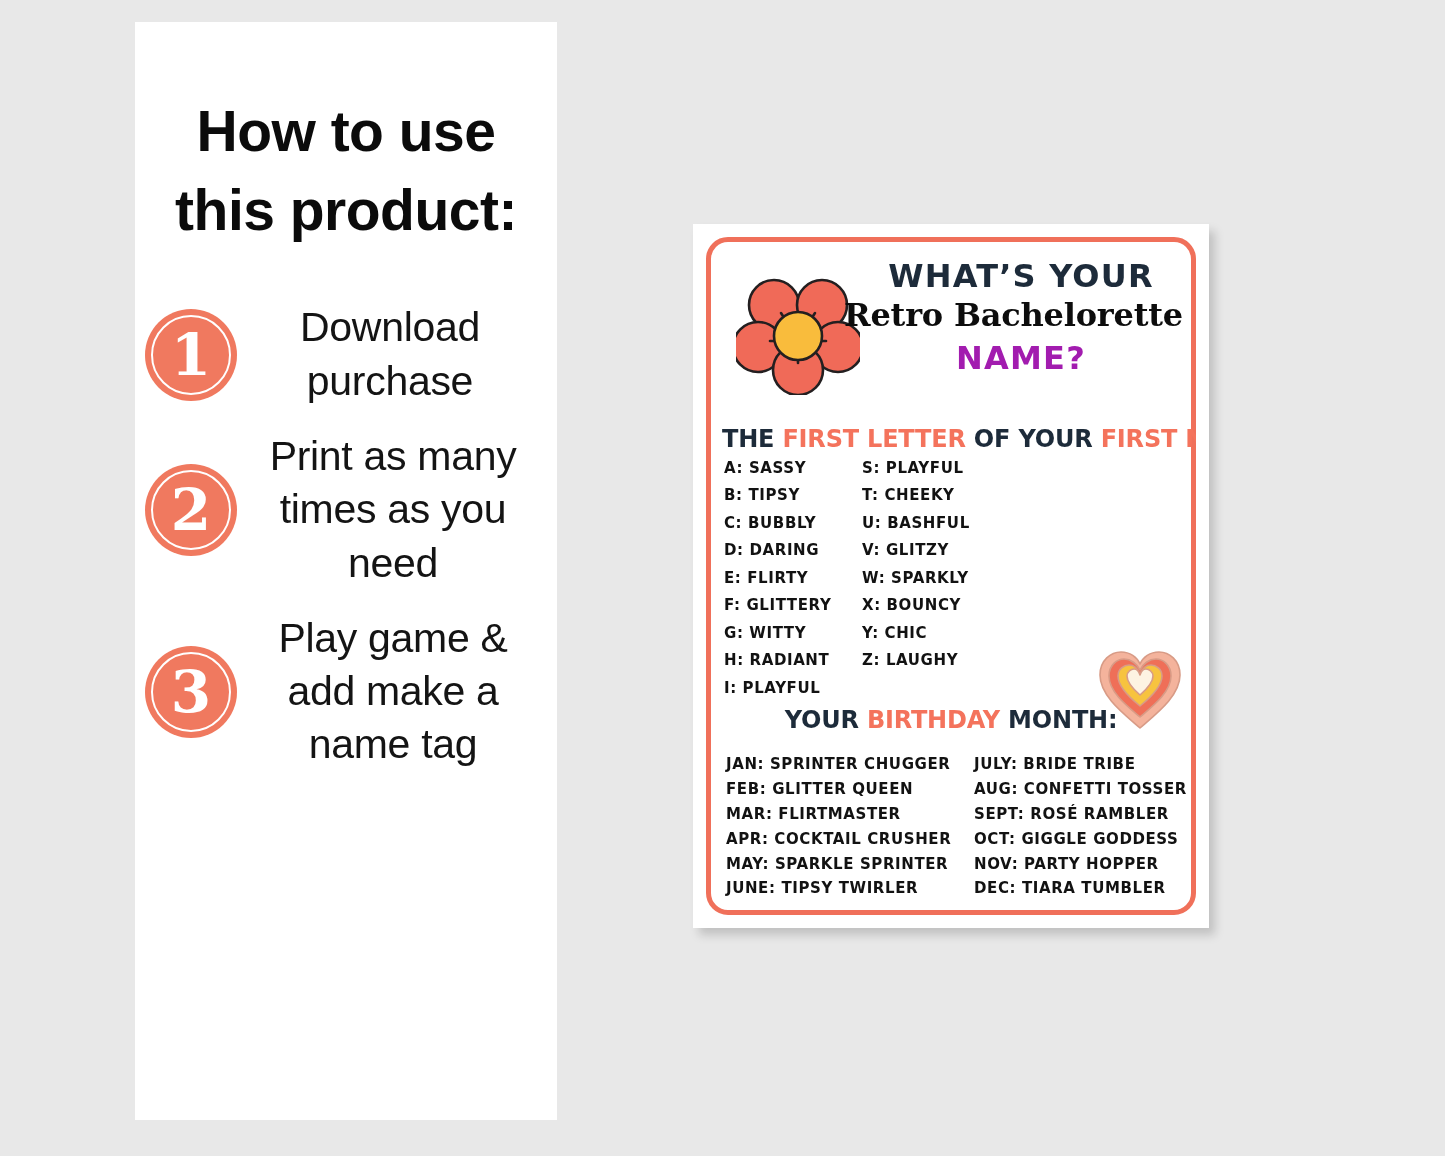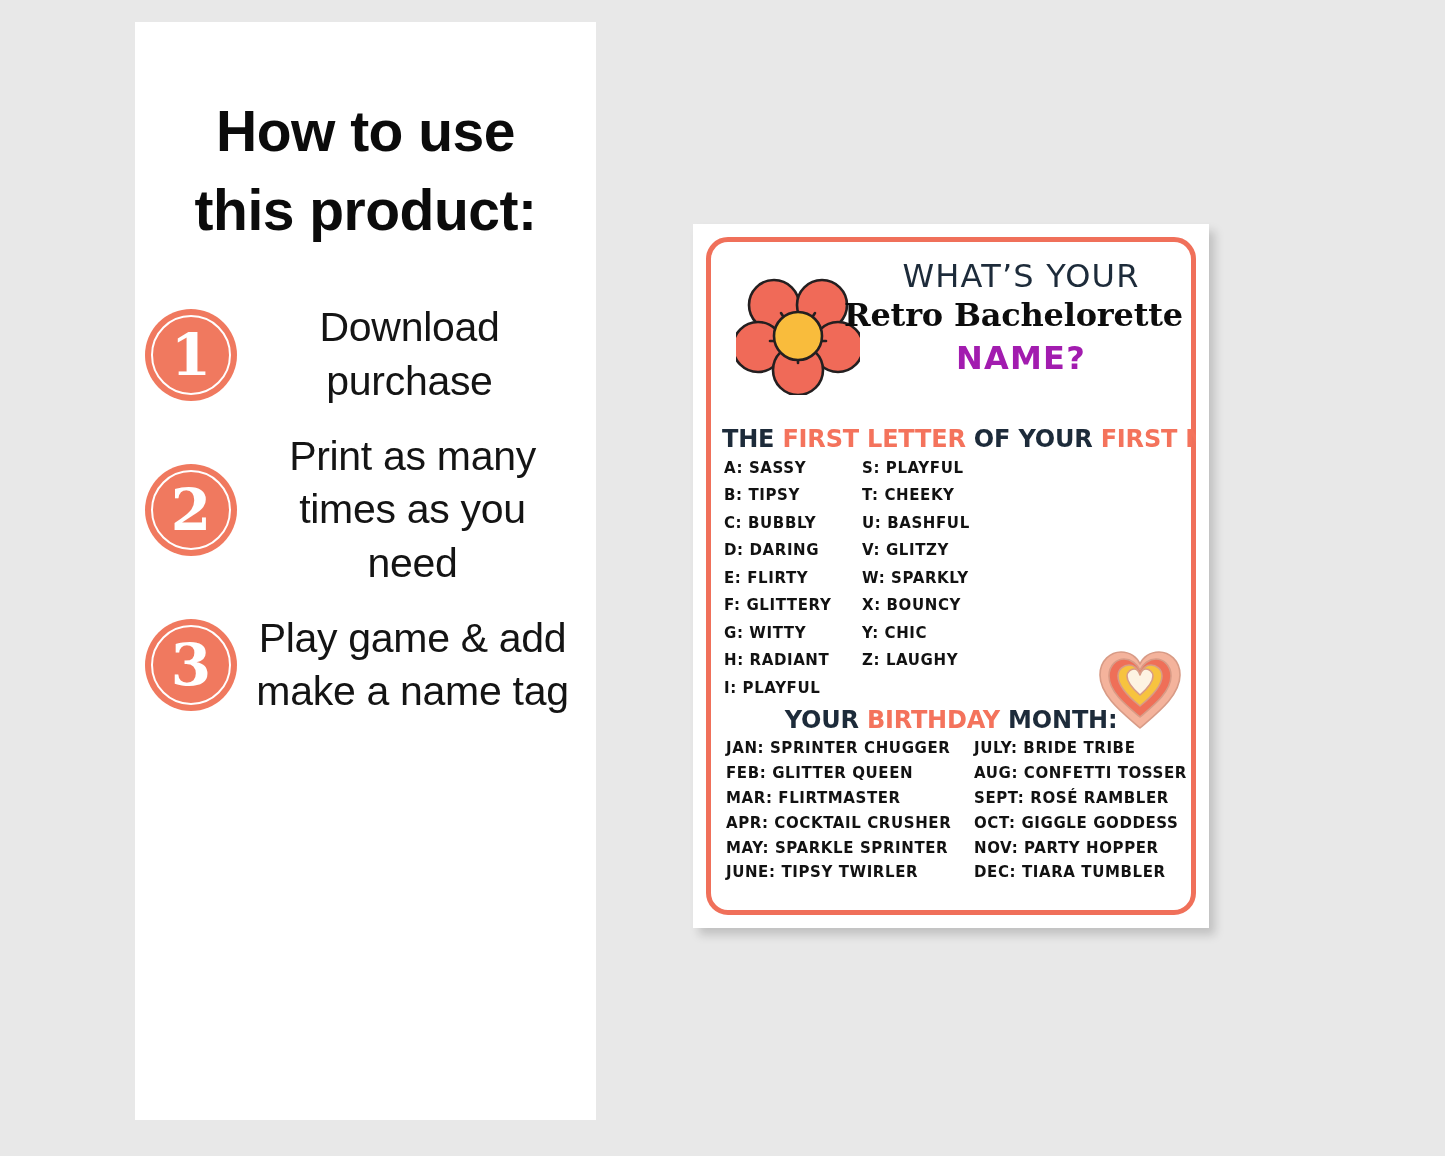--- a/index.html
+++ b/index.html
@@ -8,21 +8,21 @@
     background:#e8e8e8;
     font-family:"Liberation Sans", sans-serif;
     overflow:hidden;
     position:relative;
   }
 
   
   #instructions-panel{
     position:absolute;
     left:135px;top:22px;
-    width:461px;height:1098px;
+    width:422px;height:1098px;
     background:#ffffff;
     box-sizing:border-box;
   }
   #instructions-title{
     margin:0;
     padding:70px 34px 0 34px;
     text-align:center;
     font-size:57px;
     line-height:1.38;
     font-weight:bold;
@@ -112,21 +112,21 @@
     left:16px;top:18px;
     width:124px;height:124px;
   }
   #header-text{
     position:absolute;
     left:140px;right:0;top:6px;
     text-align:center;
   }
   #title-line1{
     font-family:"DejaVu Sans", sans-serif;
-    font-weight:normal;
+    font-weight:bold;
     font-size:32px;
     letter-spacing:1.2px;
     color:#1d2b3a;
     line-height:1.1;
     white-space:nowrap;
   }
   #title-line2{
     font-family:"DejaVu Serif", serif;
     font-weight:bold;
     font-size:32px;
@@ -151,21 +151,21 @@
   .section-heading{
     text-align:center;
     font-family:"DejaVu Sans", sans-serif;
     font-weight:bold;
     font-size:24px;
     letter-spacing:-0.2px;
     line-height:1;
     white-space:nowrap;
   }
   #letters-heading{ margin:6px 0 4px 0; text-align:left; padding-left:2px;}
-  #months-heading{ margin:6px 0 4px 0; }
+  #months-heading{ margin:6px 0 20px 0; }
   .hl-dark{color:#1d2b3a;}
   .hl-coral{color:#f4735c;}
 
   
   #letters-grid{
     display:flex;
     position:relative;
     padding-left:4px;
   }
   .letter-col{flex:0 0 auto;}

